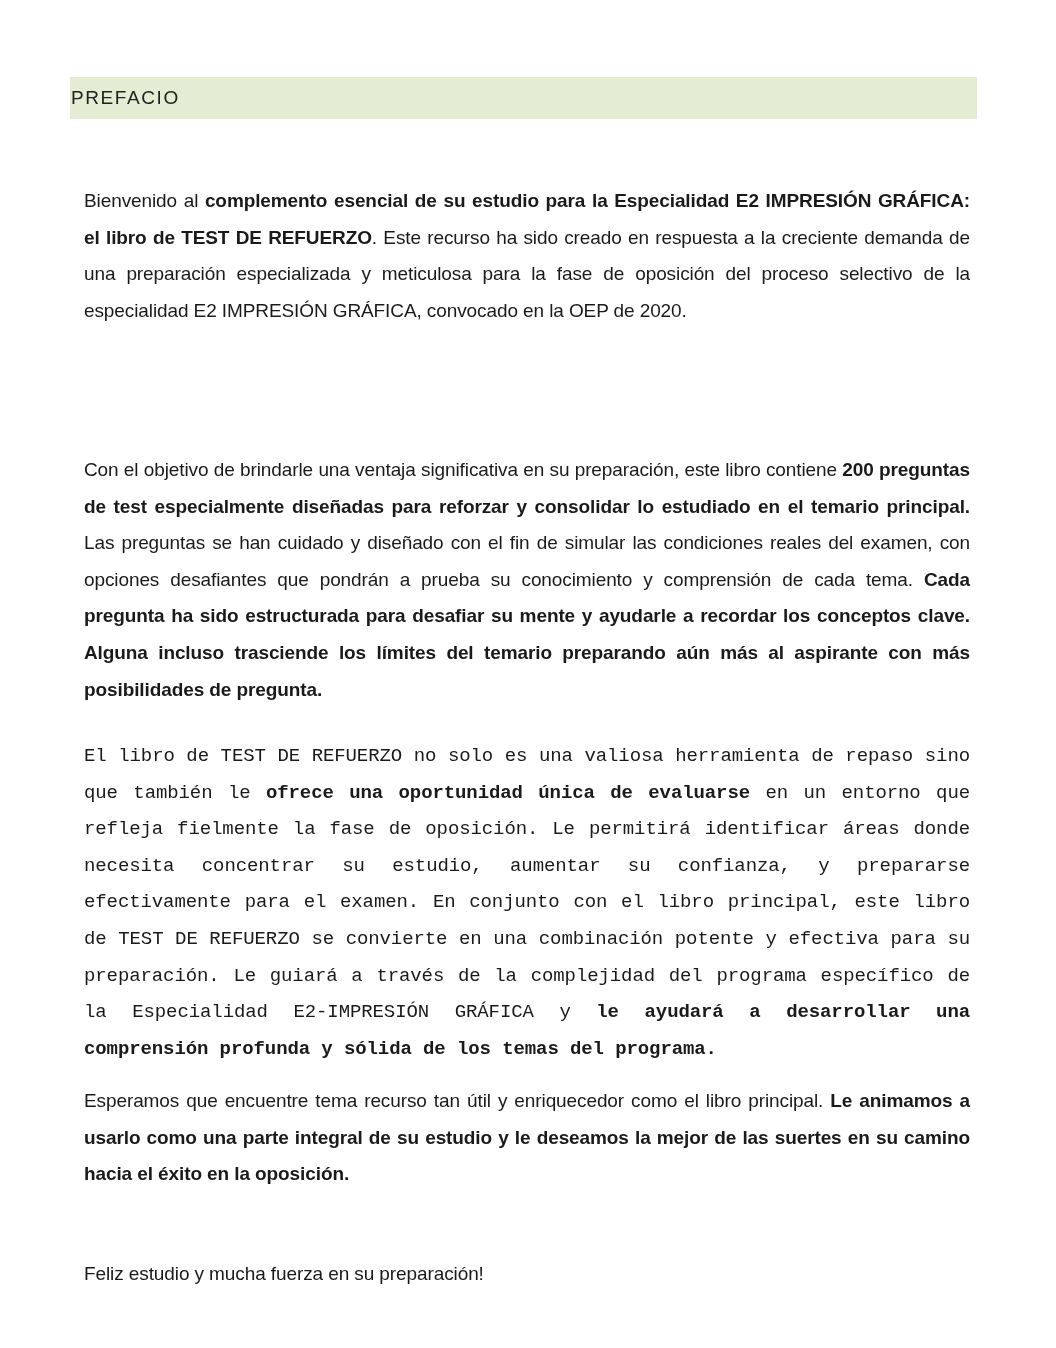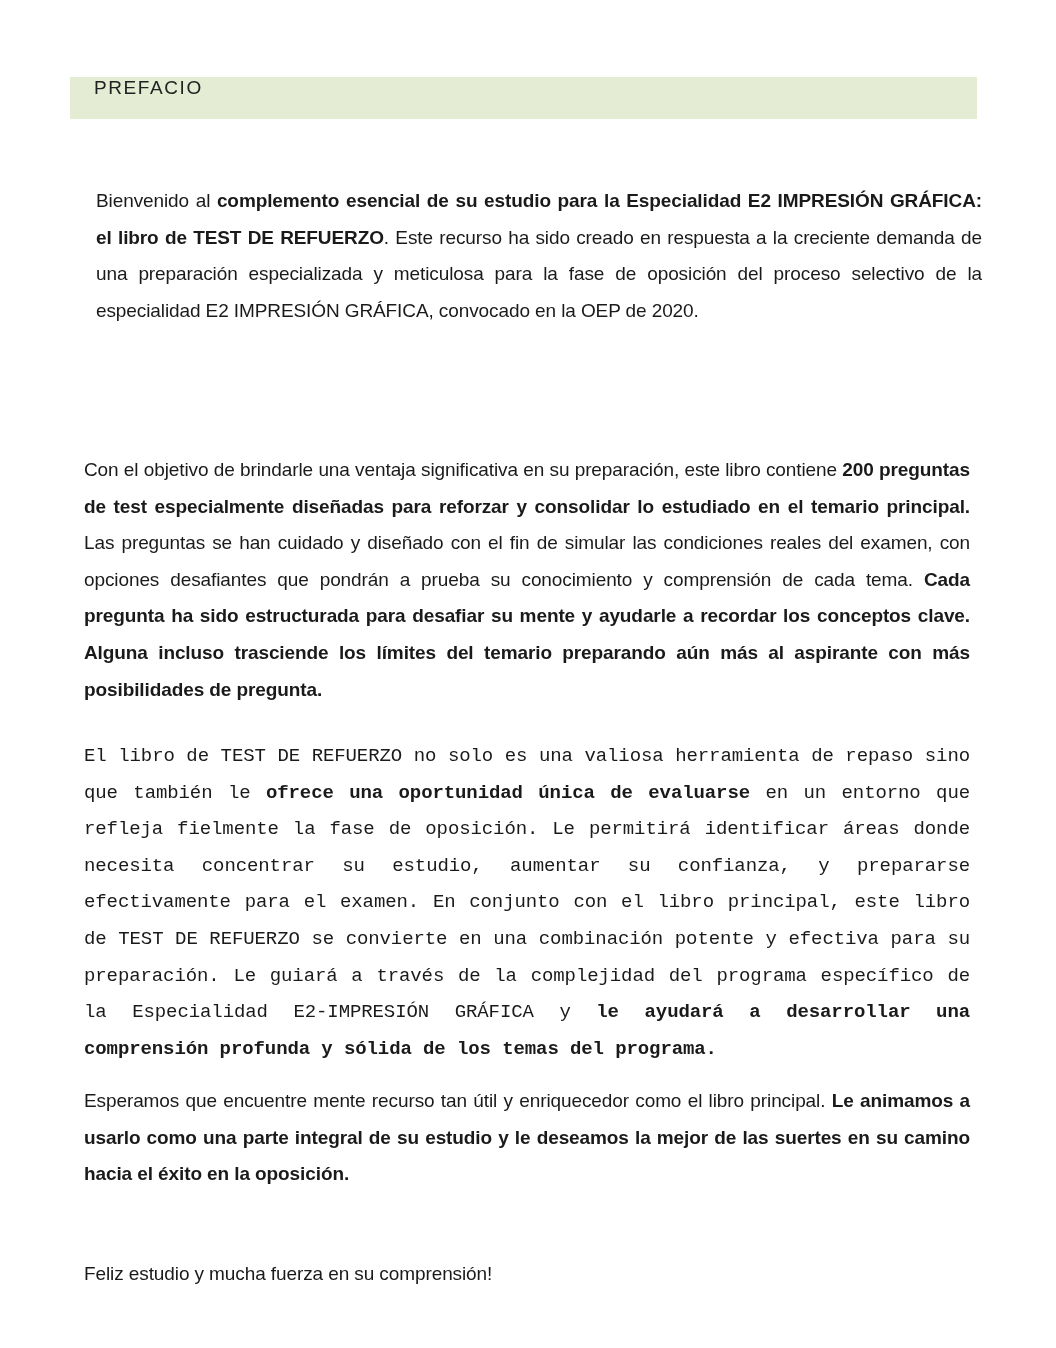--- a/index.html
+++ b/index.html
@@ -16,21 +16,22 @@
     overflow: hidden;
   }
   .header-bar {
     position: absolute;
     left: 70px;
     top: 77px;
     width: 907px;
     height: 42px;
     box-sizing: border-box;
     display: flex;
-    padding-left: 24px;
+    align-items: center;
+    padding-left: 1px;
   }
   .header-title {
     font-size: 19px;
     letter-spacing: 1.6px;
     color: #212121;
     font-weight: 400;
   }
   .content {
     position: absolute;
     left: 84px;
@@ -41,34 +42,34 @@
     position: absolute;
     left: 0;
     width: 886px;
     margin: 0;
     font-size: 19px;
     line-height: 36.6px;
     letter-spacing: -0.1px;
     text-align: justify;
     color: #1a1a1a;
   }
-  .para:nth-child(1) { top: 183px; margin-left: 12px; }
+  .para:nth-child(1) { top: 183px; }
   .para:nth-child(2) { top: 452px; }
   .para:nth-child(3) { top: 738px; font-family: Liberation Mono, monospace; }
   .para:nth-child(4) { top: 1083px; }
   .para:nth-child(5) { top: 1256px; text-align: left; }
   .bold { font-weight: 700; }
 </style>
 </head>
 <body>
 
 <div class="page" style="background: rgb(255, 255, 255);">
   <div class="header-bar" style="background: rgb(228, 236, 211);">
     <span class="header-title">PREFACIO</span>
   </div>
   <div class="content" style="color: rgb(26, 26, 26);">
       <p class="para"><span>Bienvenido al </span><span class="bold">complemento esencial de su estudio para la Especialidad E2 IMPRESIÓN GRÁFICA: el libro de TEST DE REFUERZO</span><span>. Este recurso ha sido creado en respuesta a la creciente demanda de una preparación especializada y meticulosa para la fase de oposición del proceso selectivo de la especialidad E2 IMPRESIÓN GRÁFICA, convocado en la OEP de 2020.</span></p>
       <p class="para"><span>Con el objetivo de brindarle una ventaja significativa en su preparación, este libro contiene </span><span class="bold">200 preguntas de test especialmente diseñadas para reforzar y consolidar lo estudiado en el temario principal.</span><span> Las preguntas se han cuidado y diseñado con el fin de simular las condiciones reales del examen, con opciones desafiantes que pondrán a prueba su conocimiento y comprensión de cada tema. </span><span class="bold">Cada pregunta ha sido estructurada para desafiar su mente y ayudarle a recordar los conceptos clave. Alguna incluso trasciende los límites del temario preparando aún más al aspirante con más posibilidades de pregunta.</span></p>
       <p class="para"><span>El libro de TEST DE REFUERZO no solo es una valiosa herramienta de repaso sino que también le </span><span class="bold">ofrece una oportunidad única de evaluarse</span><span> en un entorno que refleja fielmente la fase de oposición. Le permitirá identificar áreas donde necesita concentrar su estudio, aumentar su confianza, y prepararse efectivamente para el examen. En conjunto con el libro principal, este libro de TEST DE REFUERZO se convierte en una combinación potente y efectiva para su preparación. Le guiará a través de la complejidad del programa específico de la Especialidad E2-IMPRESIÓN GRÁFICA y </span><span class="bold">le ayudará a desarrollar una comprensión profunda y sólida de los temas del programa.</span></p>
-      <p class="para"><span>Esperamos que encuentre mente recurso tan útil y enriquecedor como el libro principal. </span><span class="bold">Le animamos a usarlo como una parte integral de su estudio y le deseamos la mejor de las suertes en su camino hacia el éxito en la oposición.</span></p>
-      <p class="para"><span>Feliz estudio y mucha fuerza en su comprensión!</span></p>
+      <p class="para"><span>Esperamos que encuentre tema recurso tan útil y enriquecedor como el libro principal. </span><span class="bold">Le animamos a usarlo como una parte integral de su estudio y le deseamos la mejor de las suertes en su camino hacia el éxito en la oposición.</span></p>
+      <p class="para"><span>Feliz estudio y mucha fuerza en su preparación!</span></p>
     </div>
 </div>
 
 </body></html>

